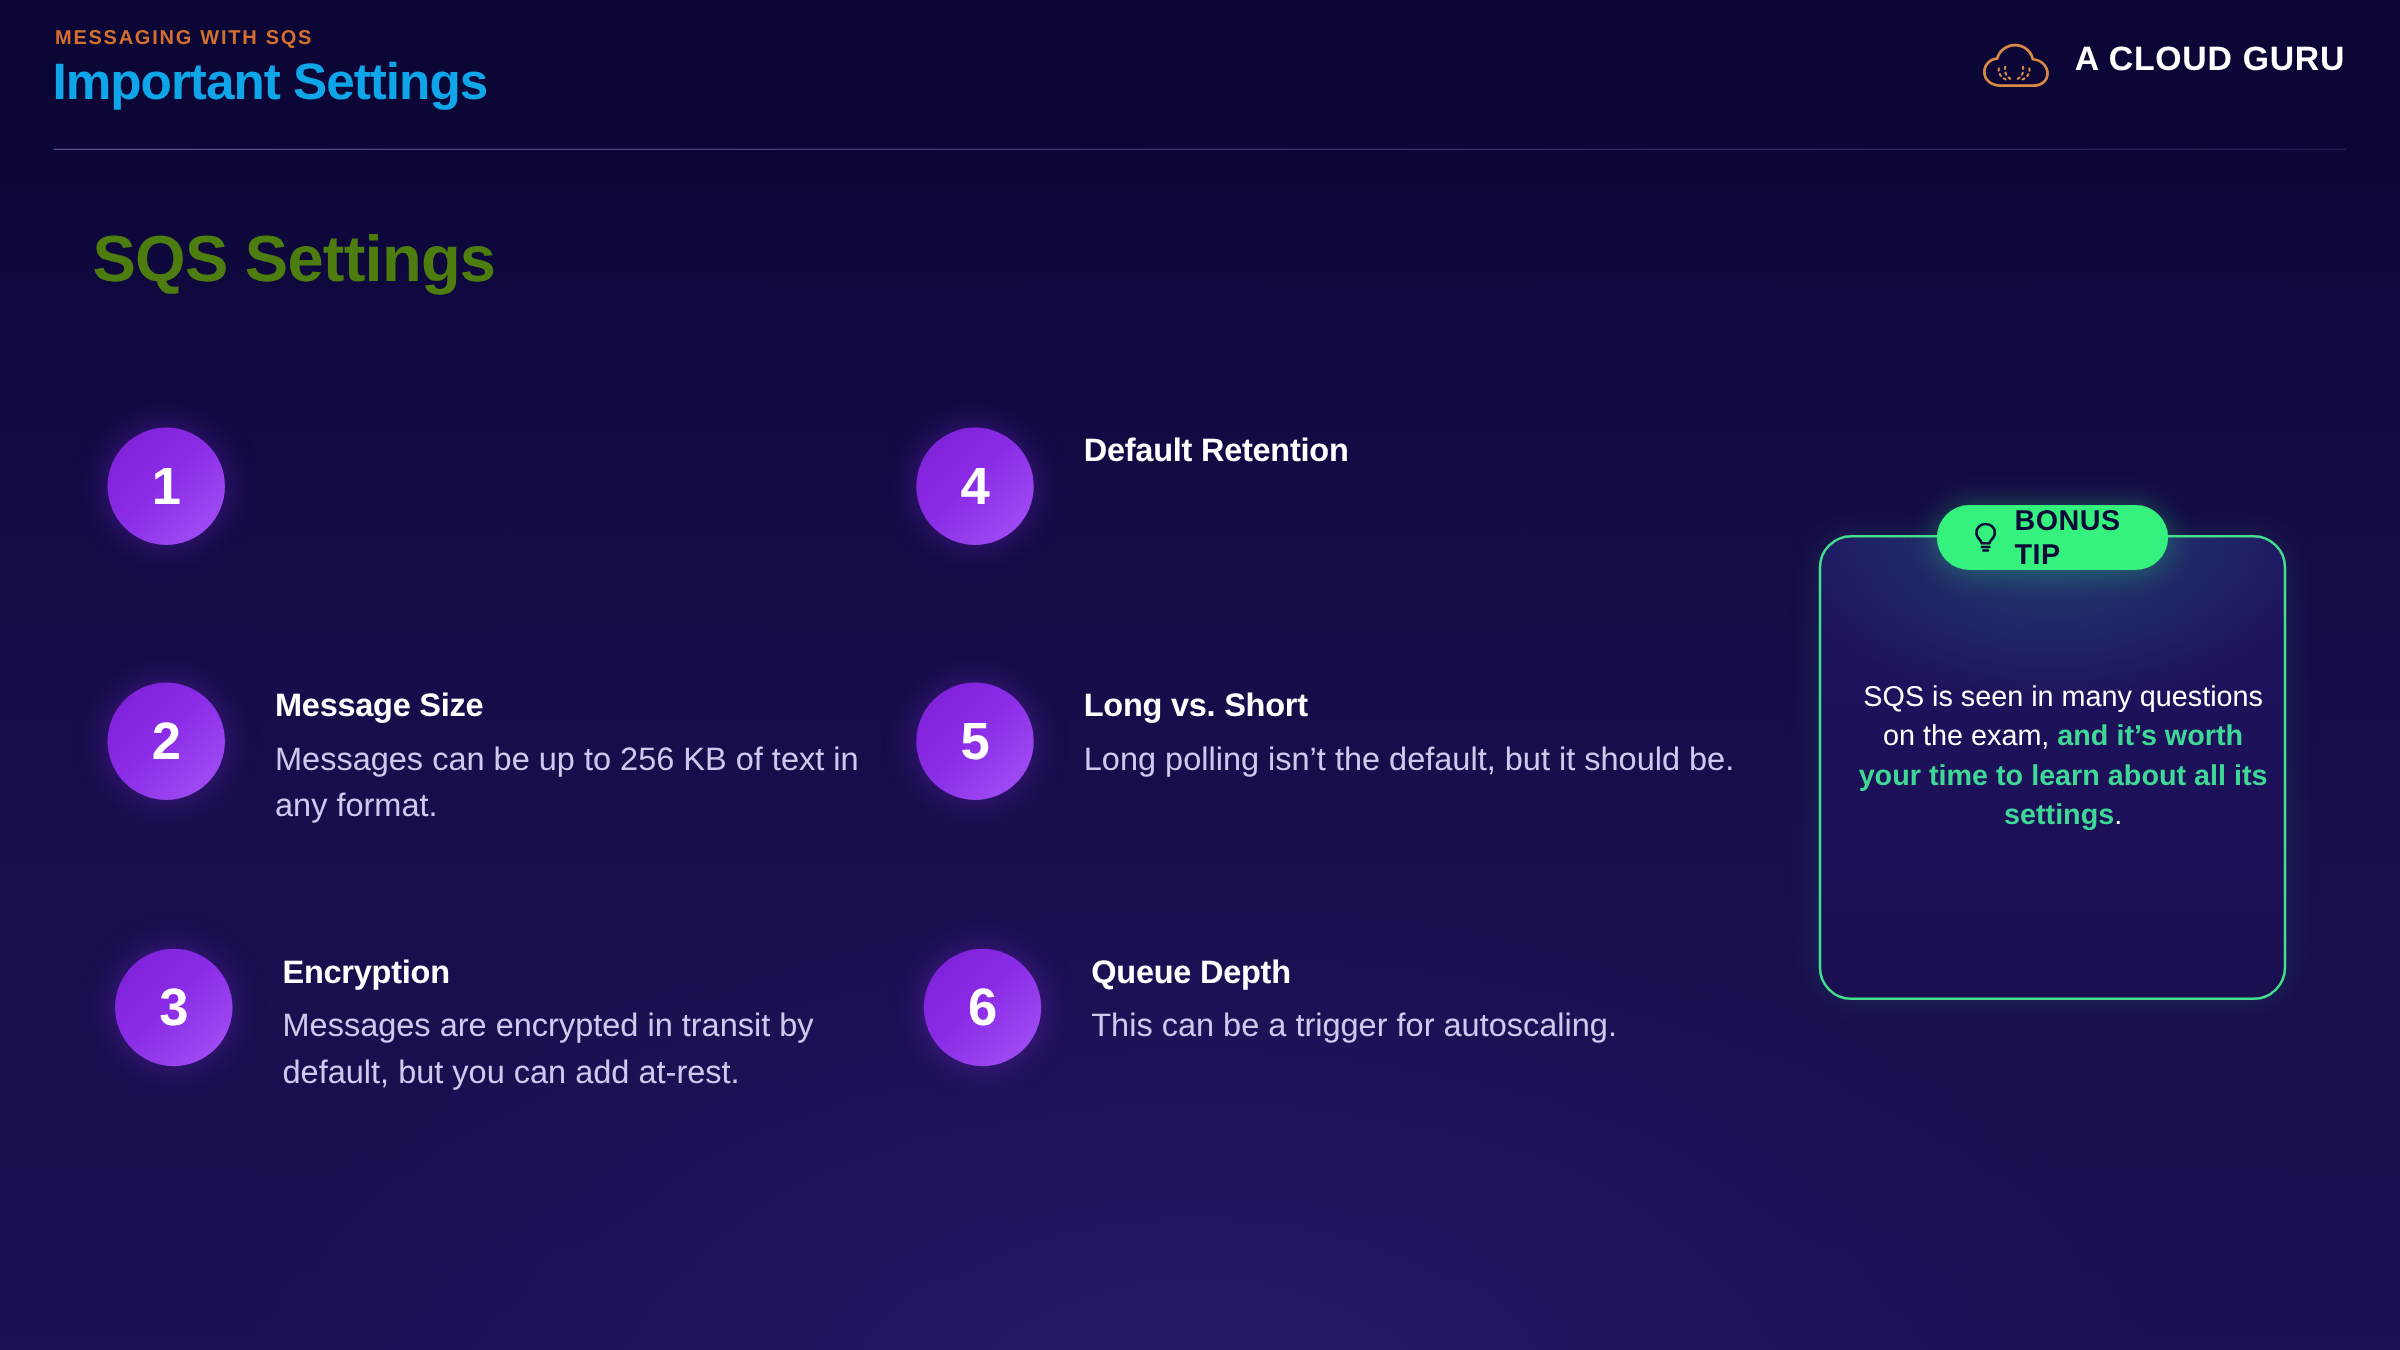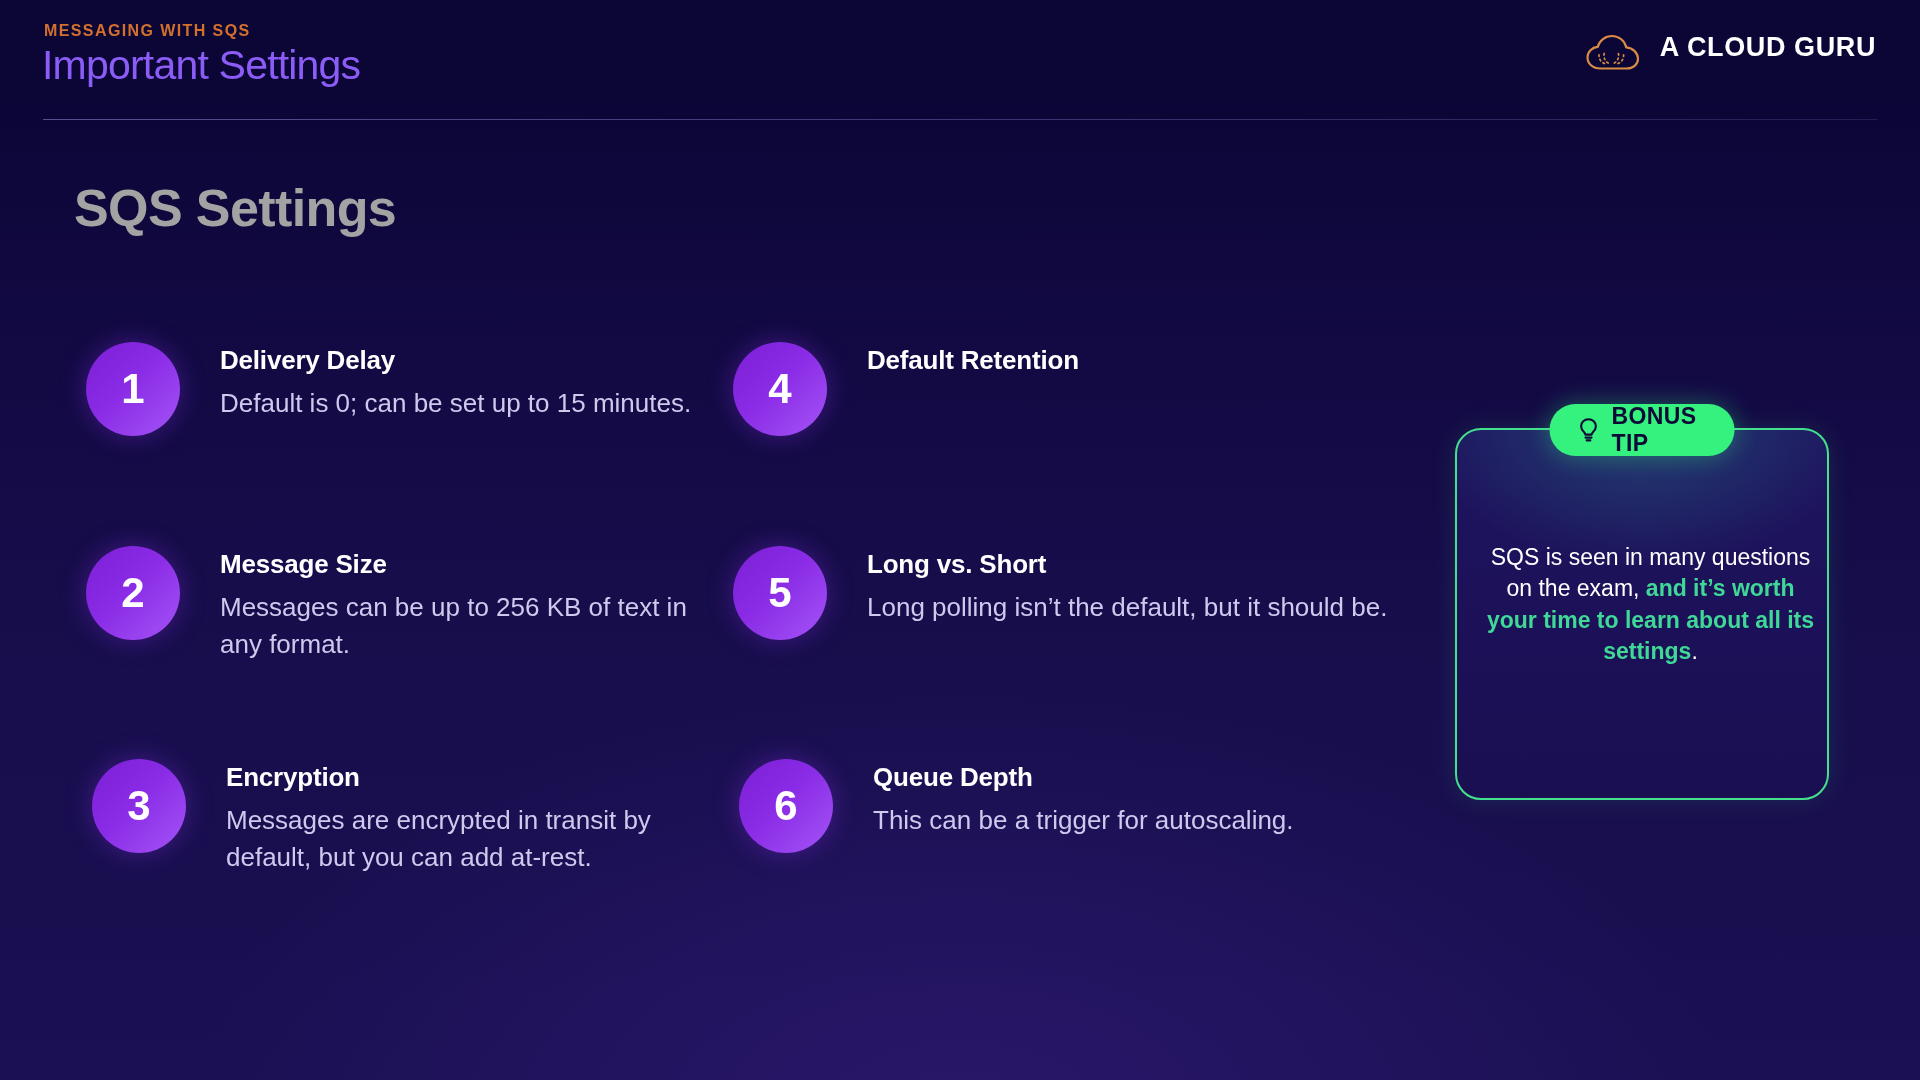--- a/index.html
+++ b/index.html
@@ -25,40 +25,40 @@
 
   
   .header { position:absolute; left:0; top:0; width:1920px; height:122px; }
   .eyebrow {
     position:absolute; left:44px; top:22px;
     font-size:16px; font-weight:bold; letter-spacing:1.4px;
     color:#D4702E;
   }
   .deck-title {
     position:absolute; left:42px; top:42px;
-    font-size:41px; font-weight:normal; letter-spacing:-0.8px;
-    color:#8b5cf6;
+    font-size:41px; font-weight:bold; letter-spacing:-0.8px;
+    color:#0ea5e9;
   }
   .hdr-rule {
     position:absolute; left:43px; top:119px; width:1834px; height:1px;
     background:linear-gradient(90deg, rgba(150,140,210,0.55) 0%, rgba(130,120,195,0.40) 55%, rgba(120,110,185,0.22) 100%);
   }
 
   
   .logo { position:absolute; right:44px; top:32px; display:flex; gap:16px; }
   .logo-cloud { width:60px; height:40px; display:block; }
   .logo-text {
     font-size:27px; font-weight:bold; letter-spacing:0.6px; color:#FFFFFF;
   }
 
   
   .slide-title {
     position:absolute; left:74px; top:178px;
     font-size:52px; font-weight:bold; letter-spacing:-0.6px;
-    color:#a3a3a3;
+    color:#4d7c0f;
     text-align:center;
   }
 
   
   .grid { position:absolute; left:0; top:340px; width:1920px; }
   .col { position:absolute; }
   .col-left  { left:86px;  width:620px; }
   .col-right { left:733px; width:660px; }
 
   .item { position:absolute; display:flex; align-items:flex-start; }
@@ -135,24 +135,20 @@
   </div>
 </div>
 
 <div class="slide-title">SQS Settings</div>
 
 <div class="grid">
 
   <div class="col col-left">
     <div class="item" style="top:0px;">
       <div class="badge">1</div>
-      <div class="item-body">
-        <div class="item-title">Delivery Delay</div>
-        <div class="item-desc">Default is 0; can be set up to 15 minutes.</div>
-      </div>
     </div>
 
     <div class="item" style="top:204px;">
       <div class="badge">2</div>
       <div class="item-body">
         <div class="item-title">Message Size</div>
         <div class="item-desc">Messages can be up to 256 KB of text in any format.</div>
       </div>
     </div>
 

